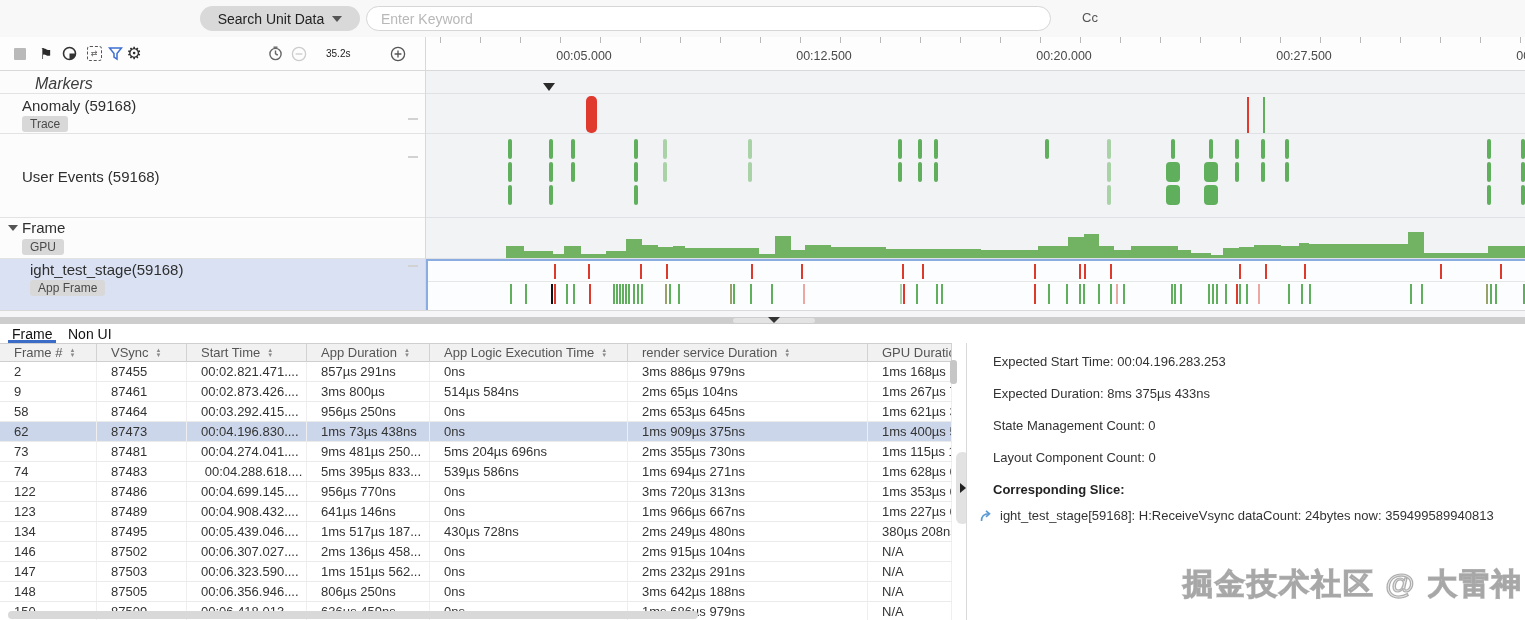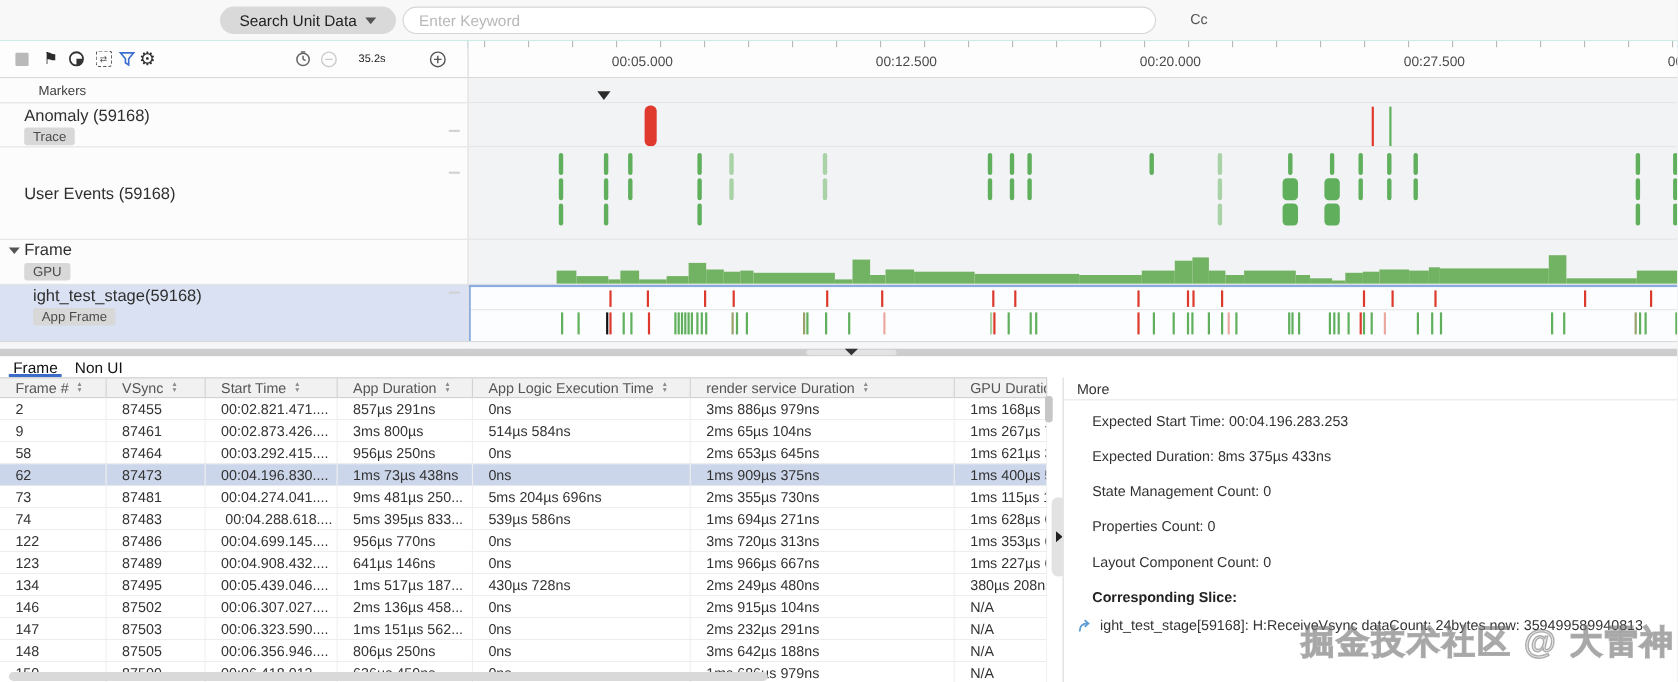--- a/index.html
+++ b/index.html
@@ -31,21 +31,21 @@
        border-left:1px solid #d8d8d8;overflow:hidden;}
   .rtick{position:absolute;top:0;width:1px;height:6px;background:#b9b9b9;}
   .rlabel{position:absolute;top:12px;width:90px;text-align:center;font-size:12.5px;color:#4a4a4a;}
 
   
   .tl-left{position:absolute;left:0;top:70px;width:425px;height:247px;background:#fcfcfc;border-top:1px solid #d9d9d9;box-sizing:border-box;}
   .tl-right{position:absolute;left:425px;top:70px;width:1100px;height:247px;border-top:1px solid #d9d9d9;
        border-left:1px solid #d8d8d8;box-sizing:border-box;overflow:hidden;}
   .lrow{position:relative;box-sizing:border-box;border-bottom:1px solid #e3e3e3;}
   .rrow{position:relative;box-sizing:border-box;border-bottom:1px solid #dfe1e4;background:#f2f3f5;overflow:hidden;}
-  .lbl-s{font-size:12px;color:#3c3c3c;}
+  .lbl-s{font-size:16px;color:#3c3c3c;font-style:italic;}
   .lbl{font-size:15px;color:#2f2f2f;}
   .badge{display:inline-block;background:#d8d8d8;color:#4a4a4a;font-size:12px;border-radius:3px;
        padding:1px 8px;line-height:14px;}
   .expander{position:absolute;left:8px;top:7px;width:0;height:0;border-left:5px solid transparent;
        border-right:5px solid transparent;border-top:6px solid #555;cursor:pointer;}
   .grip{position:absolute;left:408px;width:10px;height:2px;background:#d2d2d2;}
   .tri-down{position:absolute;width:0;height:0;border-left:6px solid transparent;border-right:6px solid transparent;
        border-top:8px solid #2b2b2b;cursor:pointer;}
   .app-track{background:#fcfdfe;border-top:2px solid #8aace0;border-left:2px solid #8aace0;}
 
@@ -543,26 +543,24 @@
         <div class="td" style="width: 198px;">0ns</div>
         <div class="td" style="width: 240px;">1ms 686µs 979ns</div>
         <div class="td" style="width: 84px;">N/A</div>
       </div>
     </div>
   <div class="hscroll"></div>
   <div class="vthumb"></div>
   <div class="expill"></div>
 
   <div class="details">
-    <div class="d-title">More</div>
     <div class="d-items" id="d-items">
         <div class="d-item">Expected Start Time: 00:04.196.283.253</div>
         <div class="d-item">Expected Duration: 8ms 375µs 433ns</div>
         <div class="d-item">State Management Count: 0</div>
-        <div class="d-item">Properties Count: 0</div>
         <div class="d-item">Layout Component Count: 0</div>
       </div>
     <div class="d-heading">Corresponding Slice:</div>
     <div class="d-slice">
       <svg width="14" height="14">
           <path d="M2.5 12 C2.5 6.5 5.5 4.8 10 4.8" fill="none" stroke="#5b9bd5" stroke-width="1.6"></path>
           <path d="M7 1.8 L10.5 4.8 L7 7.8" fill="none" stroke="#5b9bd5" stroke-width="1.6"></path>
         </svg>
       <span>ight_test_stage[59168]: H:ReceiveVsync dataCount: 24bytes now: 359499589940813</span>
     </div>

